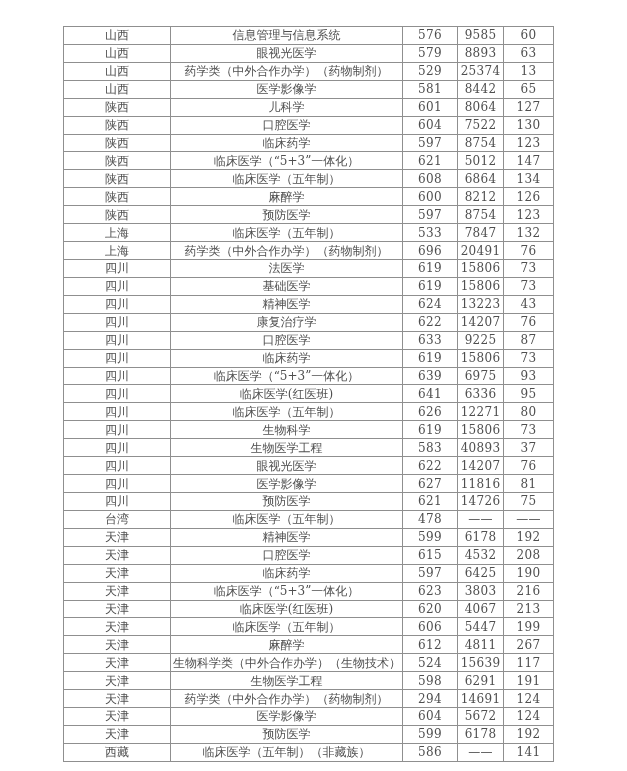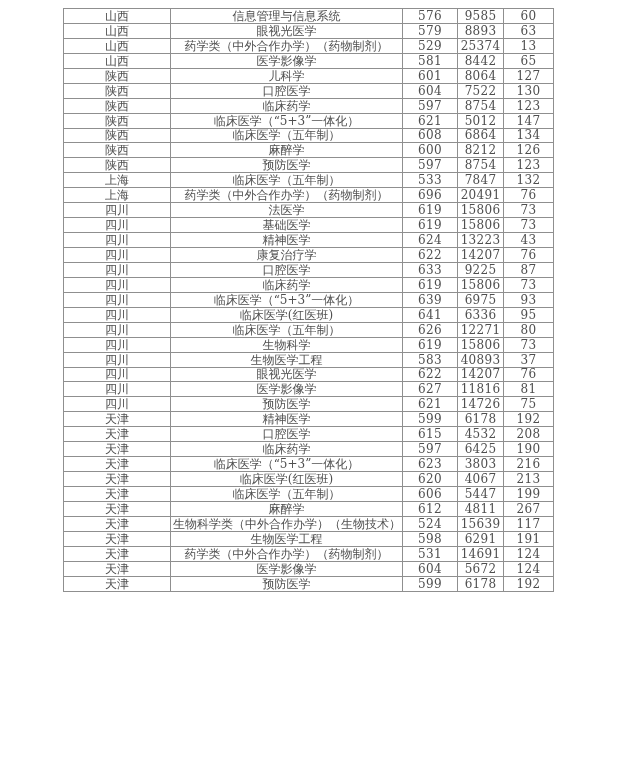--- a/index.html
+++ b/index.html
@@ -17,23 +17,23 @@
   }
   .page {
     position: relative;
     width: 627px;
     height: 771px;
     background: var(--bg);
   }
   table.scores {
     position: absolute;
     left: 63px;
-    top: 8px;
+    top: 26px;
     width: 490px;
-    height: 584px;
+    height: 736px;
     border-collapse: collapse;
     table-layout: fixed;
   }
   table.scores td {
     border: 1px solid var(--border);
     text-align: center;
     vertical-align: middle;
     padding: 0 2px;
     font-size: 12px;
     color: var(--text);
@@ -244,20 +244,27 @@
           <td class="num">81</td>
         </tr>
         <tr>
           <td>四川</td>
           <td>预防医学</td>
           <td class="num">621</td>
           <td class="num">14726</td>
           <td class="num">75</td>
         </tr>
         <tr>
+          <td>台湾</td>
+          <td>临床医学（五年制）</td>
+          <td class="num">478</td>
+          <td class="num">——</td>
+          <td class="num">——</td>
+        </tr>
+        <tr>
           <td>天津</td>
           <td>精神医学</td>
           <td class="num">599</td>
           <td class="num">6178</td>
           <td class="num">192</td>
         </tr>
         <tr>
           <td>天津</td>
           <td>口腔医学</td>
           <td class="num">615</td>
@@ -309,33 +316,40 @@
         <tr>
           <td>天津</td>
           <td>生物医学工程</td>
           <td class="num">598</td>
           <td class="num">6291</td>
           <td class="num">191</td>
         </tr>
         <tr>
           <td>天津</td>
           <td>药学类（中外合作办学）（药物制剂）</td>
-          <td class="num">531</td>
+          <td class="num">294</td>
           <td class="num">14691</td>
           <td class="num">124</td>
         </tr>
         <tr>
           <td>天津</td>
           <td>医学影像学</td>
           <td class="num">604</td>
           <td class="num">5672</td>
           <td class="num">124</td>
         </tr>
         <tr>
           <td>天津</td>
           <td>预防医学</td>
           <td class="num">599</td>
           <td class="num">6178</td>
           <td class="num">192</td>
+        </tr>
+        <tr>
+          <td>西藏</td>
+          <td>临床医学（五年制）（非藏族）</td>
+          <td class="num">586</td>
+          <td class="num">——</td>
+          <td class="num">141</td>
         </tr>
       </tbody>
   </table>
 </div>
 
 </body></html>

